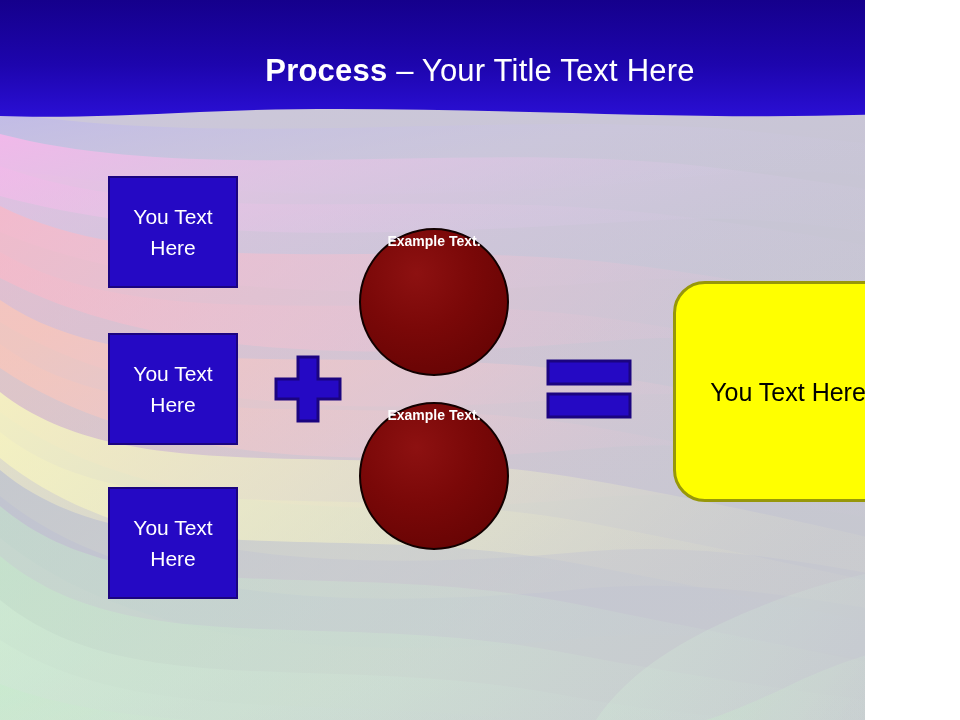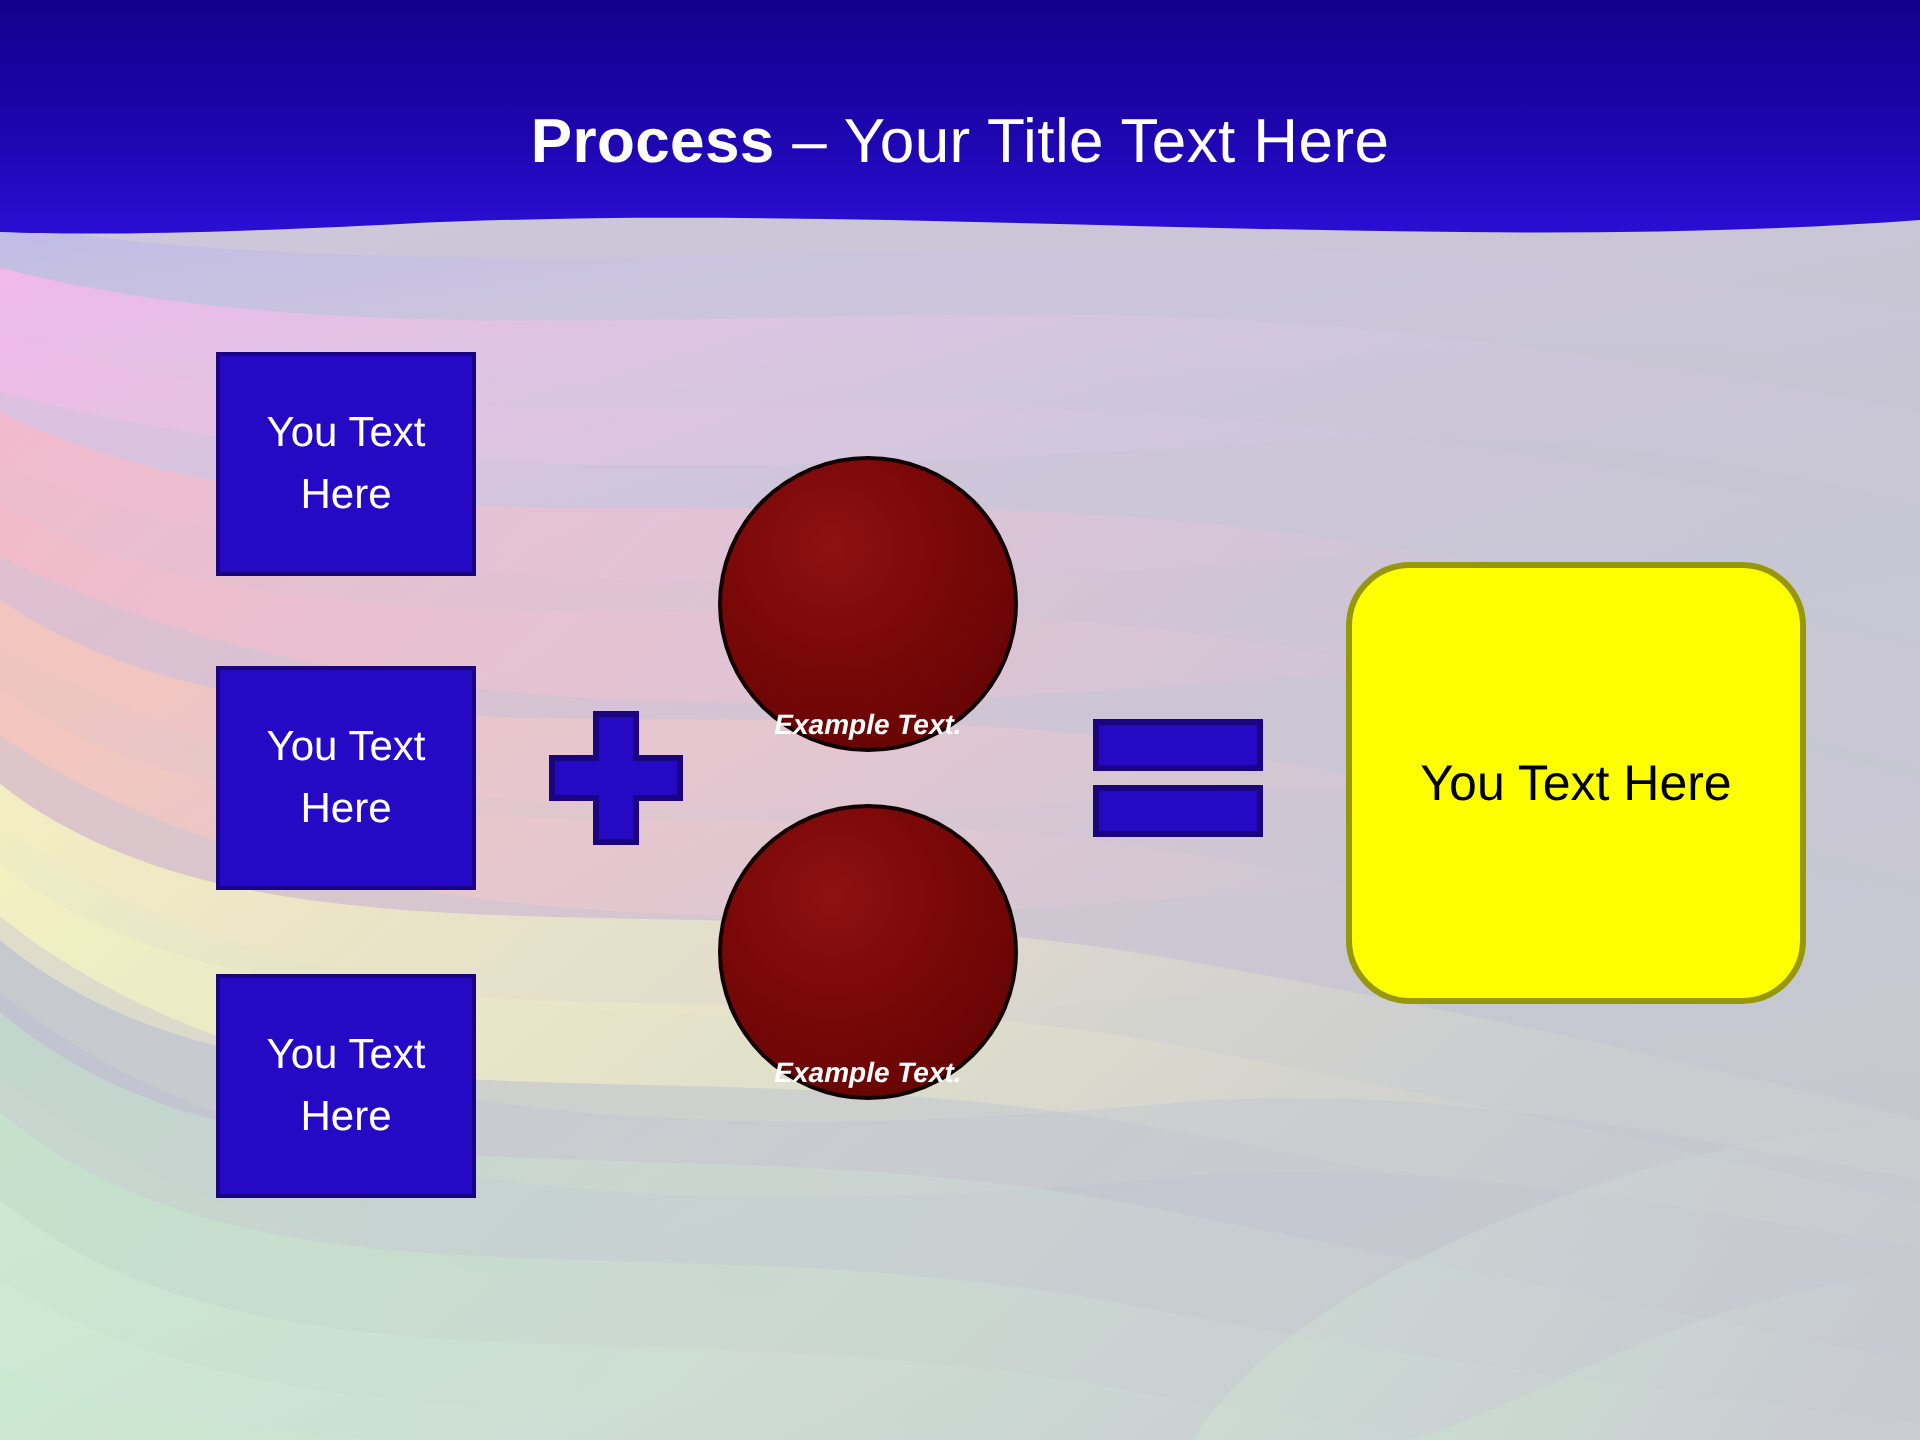--- a/index.html
+++ b/index.html
@@ -5,24 +5,25 @@
   html, body {
     margin: 0;
     padding: 0;
     background: #ffffff;
   }
   body {
     font-family: "Liberation Sans", sans-serif;
   }
   #slide {
     position: relative;
-    width: 960px;
+    width: 852px;
     height: 720px;
     overflow: hidden;
     background: #c9c6d6;
+    padding-left: 13px;
   }
 
   
   #bg-waves {
     position: absolute;
     left: 0; top: 0;
     width: 960px; height: 720px;
     display: block;
   }
 
@@ -93,28 +94,27 @@
   
   .example-circle {
     position: absolute;
     width: 150px;
     height: 148px;
     border-radius: 50%;
     border: 2px solid #120000;
     box-sizing: border-box;
     background: radial-gradient(circle at 38% 30%, #8d1111 0%, #7a0808 42%, #5e0202 100%);
     display: flex;
-    align-items: flex-end;
+    align-items: flex-start;
     justify-content: center;
     text-align: center;
     color: #ffffff;
     font-size: 14px;
     line-height: 23px;
     font-weight: bold;
-    font-style: italic;
     font-family: "Liberation Sans", sans-serif;
   }
   #example-circle-1 { left: 359px; top: 228px; }
   #example-circle-2 { left: 359px; top: 402px; }
   .example-circle .circle-text { display: block; width: 96px; }
 
   
   #result-box {
     position: absolute;
     left: 673px;

